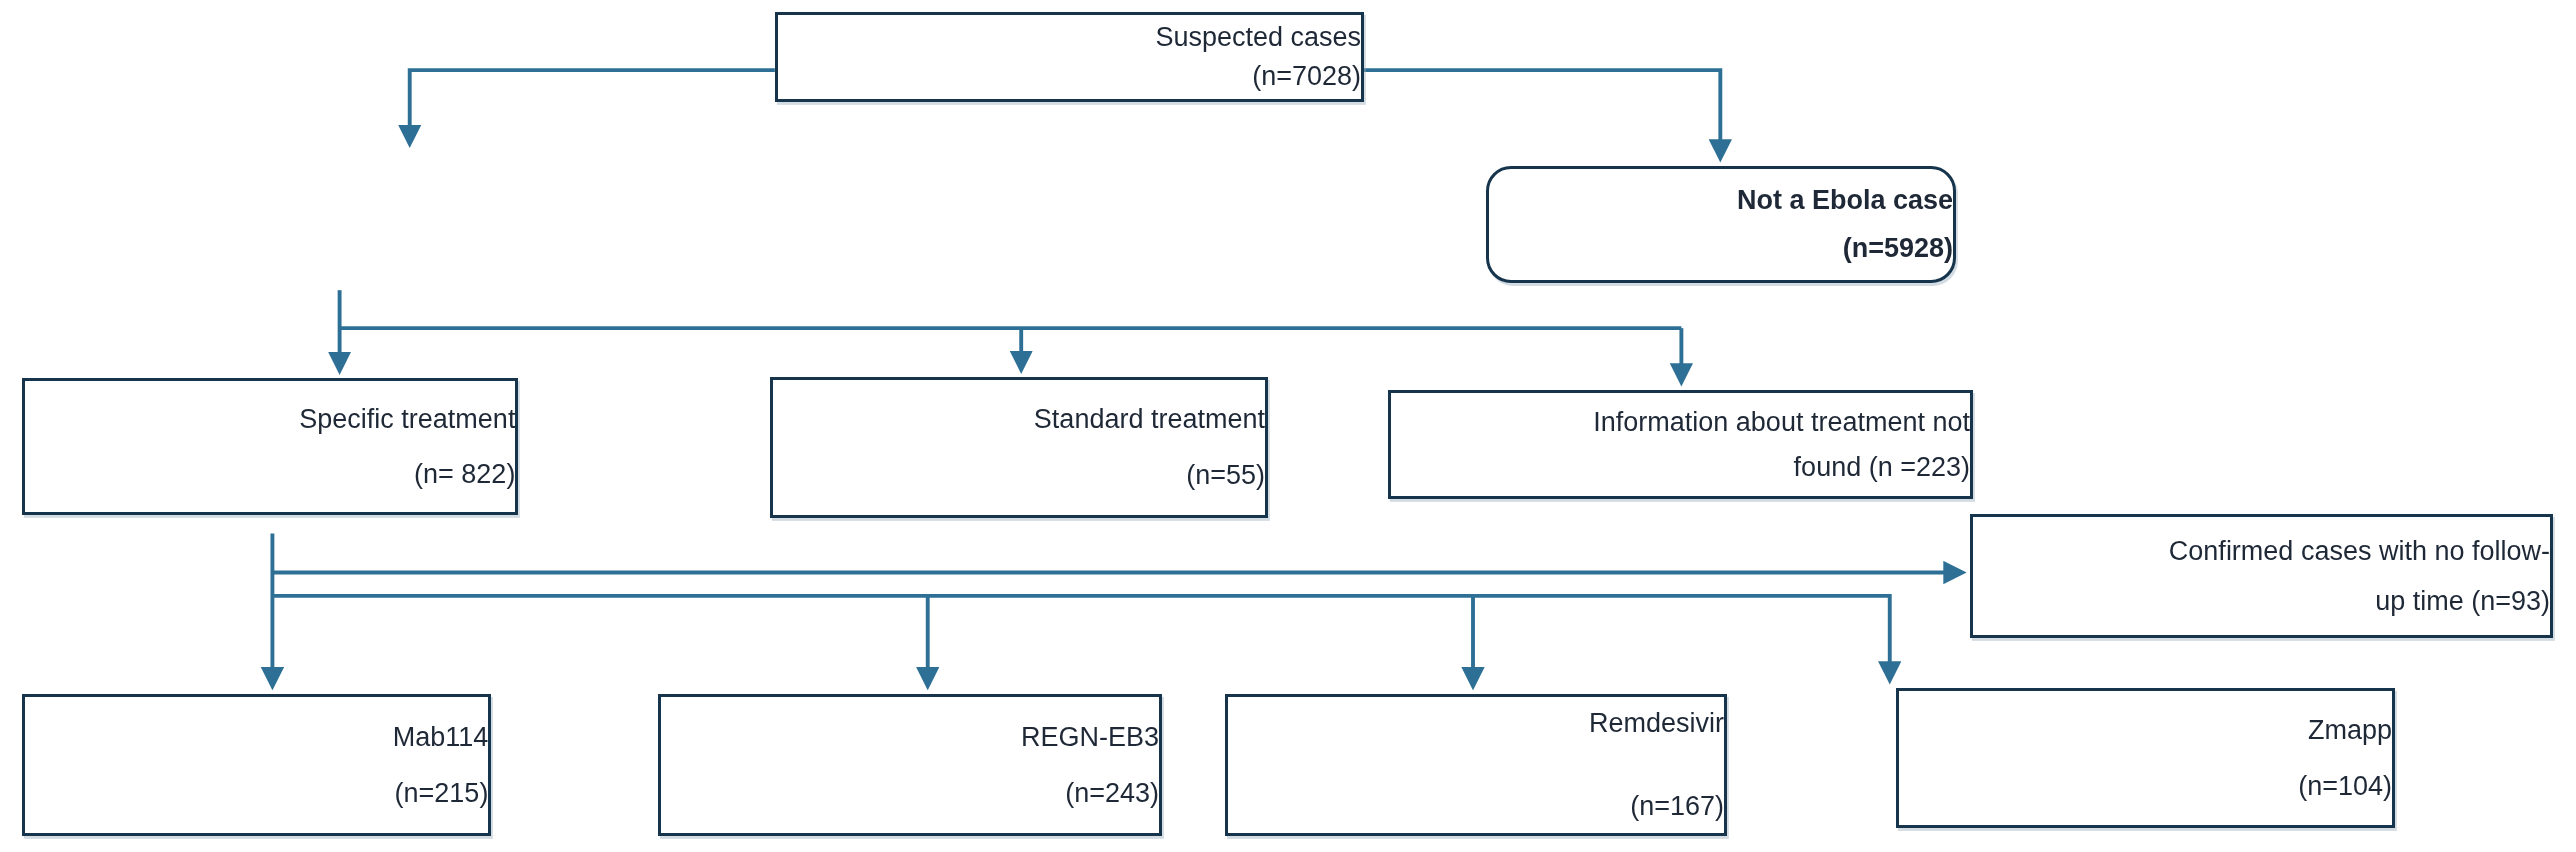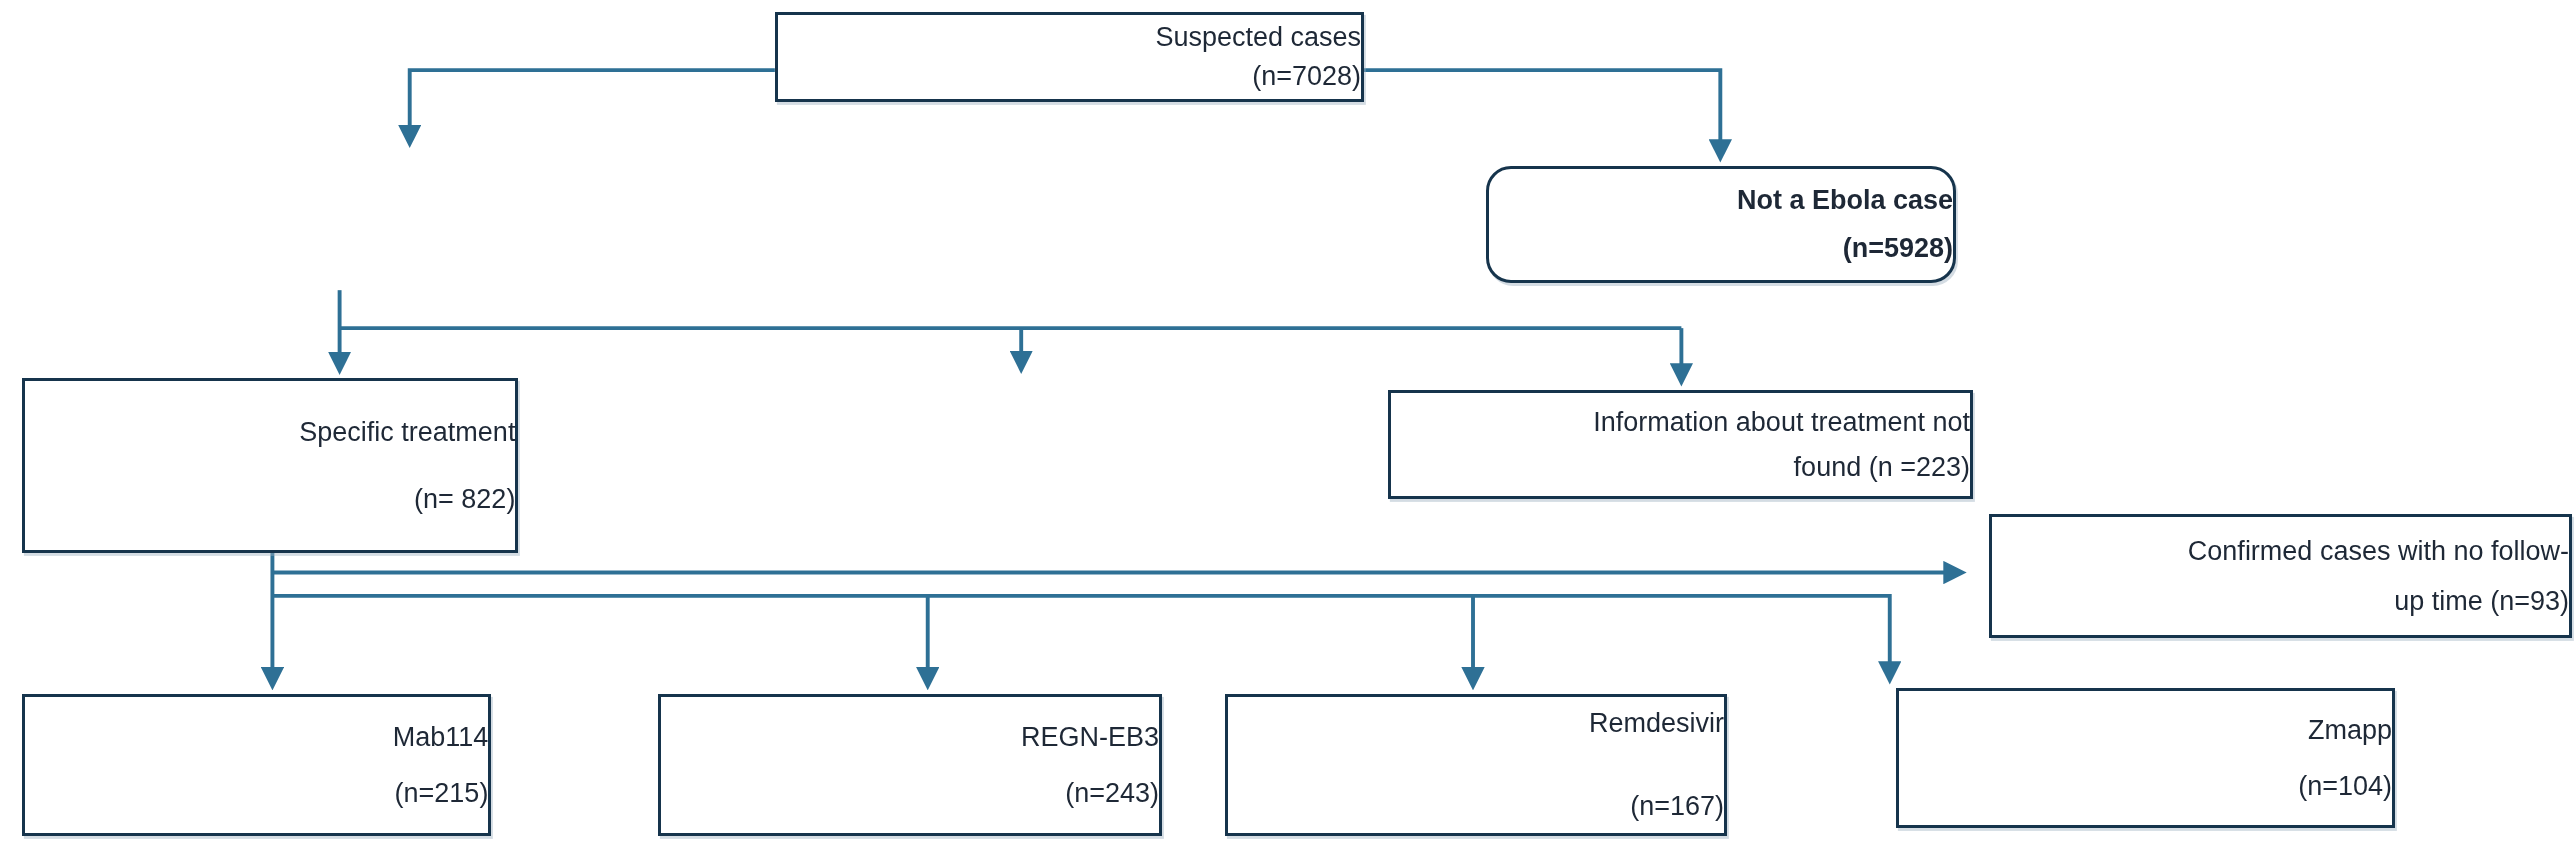--- a/index.html
+++ b/index.html
@@ -36,24 +36,24 @@
     font-size:27px;
     line-height:1.2;
     box-shadow:1.9px 2.9px 0 rgba(160,178,192,0.45);
   }
   .node .line{white-space:nowrap;}
   .node.bold{font-weight:bold;border-radius:25px;}
 
   .n-suspected   {left:775px;  top:11.7px;  width:589px; height:90px;}
   .n-confirmed   {left:161px;  top:151px; width:494px; height:139px;}
   .n-notebola    {left:1486px; top:166px; width:470px; height:117px;}
-  .n-specific    {left:22.4px;   top:378px; width:496px; height:175px;padding-left:20px;}
+  .n-specific    {left:22.4px;   top:378px; width:496px; height:137px;padding-left:20px;}
   .n-standard    {left:770px;  top:377px; width:498px; height:141px;}
   .n-infonotfound{left:1388px; top:390px; width:585px; height:109px;}
-  .n-nofollowup  {left:1970px; top:514px; width:583px; height:124px;margin-left:19px;}
+  .n-nofollowup  {left:1970px; top:514px; width:583px; height:124px;}
   .n-mab114      {left:22.4px;   top:694px; width:469px; height:142px;}
   .n-regneb3     {left:658px;  top:694px; width:504px; height:142px;padding-left:17px;}
   .n-remdesivir  {left:1225px; top:694px; width:502px; height:142px;gap:40px;}
   .n-zmapp       {left:1896px; top:688px; width:499px; height:140px;}
 </style>
 </head>
 <body>
 
 <div class="canvas">
 
@@ -87,20 +87,24 @@
   <div class="node bold n-notebola">
     <div class="line">Not a Ebola case</div>
     <div class="line">(n=5928)</div>
   </div>
 
   <div class="node n-specific">
     <div class="line">Specific treatment</div>
     <div class="line">(n= 822)</div>
   </div>
 
+  <div class="node n-standard">
+    <div class="line">Standard treatment</div>
+    <div class="line">(n=55)</div>
+  </div>
 
   <div class="node n-infonotfound">
     <div class="line">Information about treatment not</div>
     <div class="line">found (n =223)</div>
   </div>
 
   <div class="node n-nofollowup">
     <div class="line">Confirmed cases with no follow-</div>
     <div class="line">up time (n=93)</div>
   </div>

